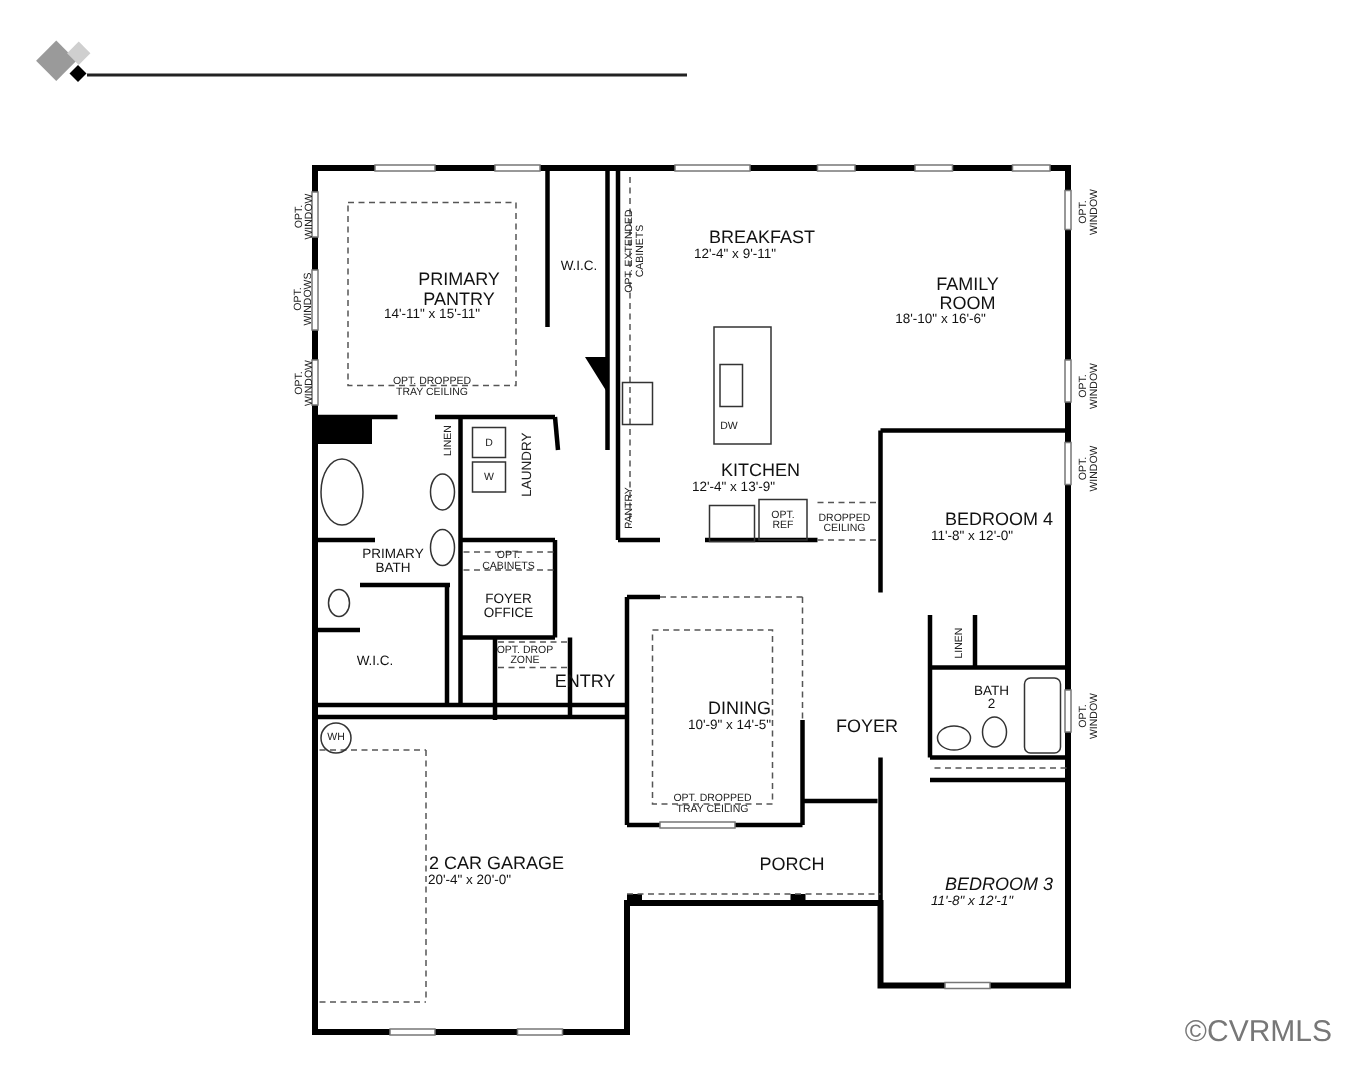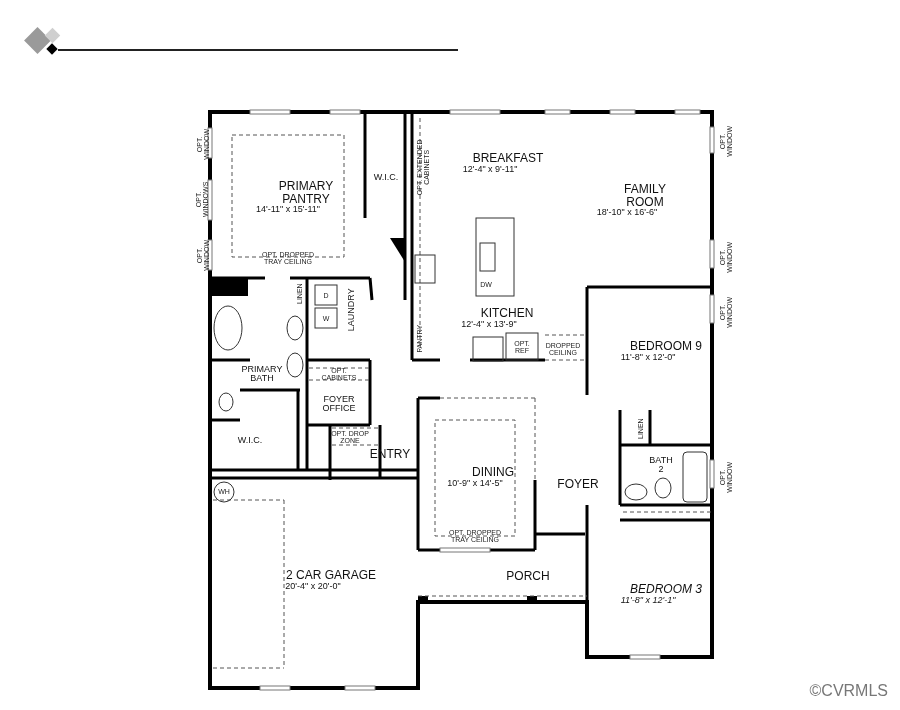--- a/index.html
+++ b/index.html
@@ -10,21 +10,21 @@
   .d2 { left:25px; top:20px; width:11px; height:11px; background:#cfcfcf; }
   .d3 { left:26px; top:35px; width:8px; height:8px; background:#000; }
   .title { position:absolute; left:46px; top:8px; font-family:"DejaVu Serif", serif; font-style:italic; font-size:22px; color:#111; white-space:nowrap; letter-spacing:-0.2px; }
   .title-rule { position:absolute; left:36px; top:39px; width:400px; height:2px; background:#222; }
   svg.plan { position:absolute; left:0; top:0; }
   .lbl { position:absolute; text-align:center; color:#111; line-height:1.05; white-space:nowrap; transform:translateX(-50%); }
   .lbl .n { font-size:12px; display:block;padding-left:36px; }
   .lbl .d { font-size:9px; display:block; }
   .small { position:absolute; font-size:7px; color:#222; text-align:center; line-height:1.05; white-space:nowrap; transform:translateX(-50%); }
   .vtxt { position:absolute; font-size:7px; color:#222; text-align:center; line-height:1.05; white-space:nowrap; transform-origin:center; }
-  .copyright { position:absolute; right:12px; bottom:10px; font-size:16px; color:#777; }
+  .copyright { position:absolute; right:12px; bottom:10px; font-size:20px; color:#777; }
 </style>
 </head>
 <body>
 
 <div class="title-wrap">
   <div class="diamond d1"></div>
   <div class="diamond d2"></div>
   <div class="diamond d3"></div>
   <div class="title-rule"></div>
 </div>
@@ -172,21 +172,21 @@
 <div class="small" style="left:563px; top:342px;">
   <div>DROPPED</div>
     <div>CEILING</div>
 </div>
 <div class="vtxt" style="left:406px; top:335px; transform:rotate(-90deg);">PANTRY</div>
 <div class="vtxt" style="left:396px; top:160px; transform:rotate(-90deg);">
   <div>OPT. EXTENDED</div>
     <div>CABINETS</div>
 </div>
 <div class="lbl" style="left:648px; top:340px;">
-  <span class="n">BEDROOM 9</span>
+  <span class="n">BEDROOM 4</span>
   <span class="d">11'-8" x 12'-0"</span>
 </div>
 <div class="lbl" style="left:661px; top:456px;">
   <span class="d">BATH</span>
   <span class="d">2</span>
 </div>
 <div class="vtxt" style="left:630px; top:425px; transform:rotate(-90deg);">LINEN</div>
 <div class="vtxt" style="left:330px; top:305px; transform:rotate(-90deg); font-size:9px;">LAUNDRY</div>
 <div class="small" style="left:326px; top:292px;">D</div>
 <div class="small" style="left:326px; top:315px;">W</div>
@@ -206,21 +206,21 @@
 <div class="lbl" style="left:250px; top:436px;">
   <span class="d">W.I.C.</span>
 </div>
 <div class="small" style="left:350px; top:430px;">
   <div>OPT. DROP</div>
     <div>ZONE</div>
 </div>
 <div class="lbl" style="left:372px; top:448px;text-align:right;">
   <span class="n">ENTRY</span>
 </div>
-<div class="lbl" style="left:475px; top:466px;">
+<div class="lbl" style="left:475px; top:466px;text-align:right;">
   <span class="n">DINING</span>
   <span class="d">10'-9" x 14'-5"</span>
 </div>
 <div class="small" style="left:475px; top:529px;">
   <div>OPT. DROPPED</div>
     <div>TRAY CEILING</div>
 </div>
 <div class="lbl" style="left:560px; top:478px;">
   <span class="n">FOYER</span>
 </div>

